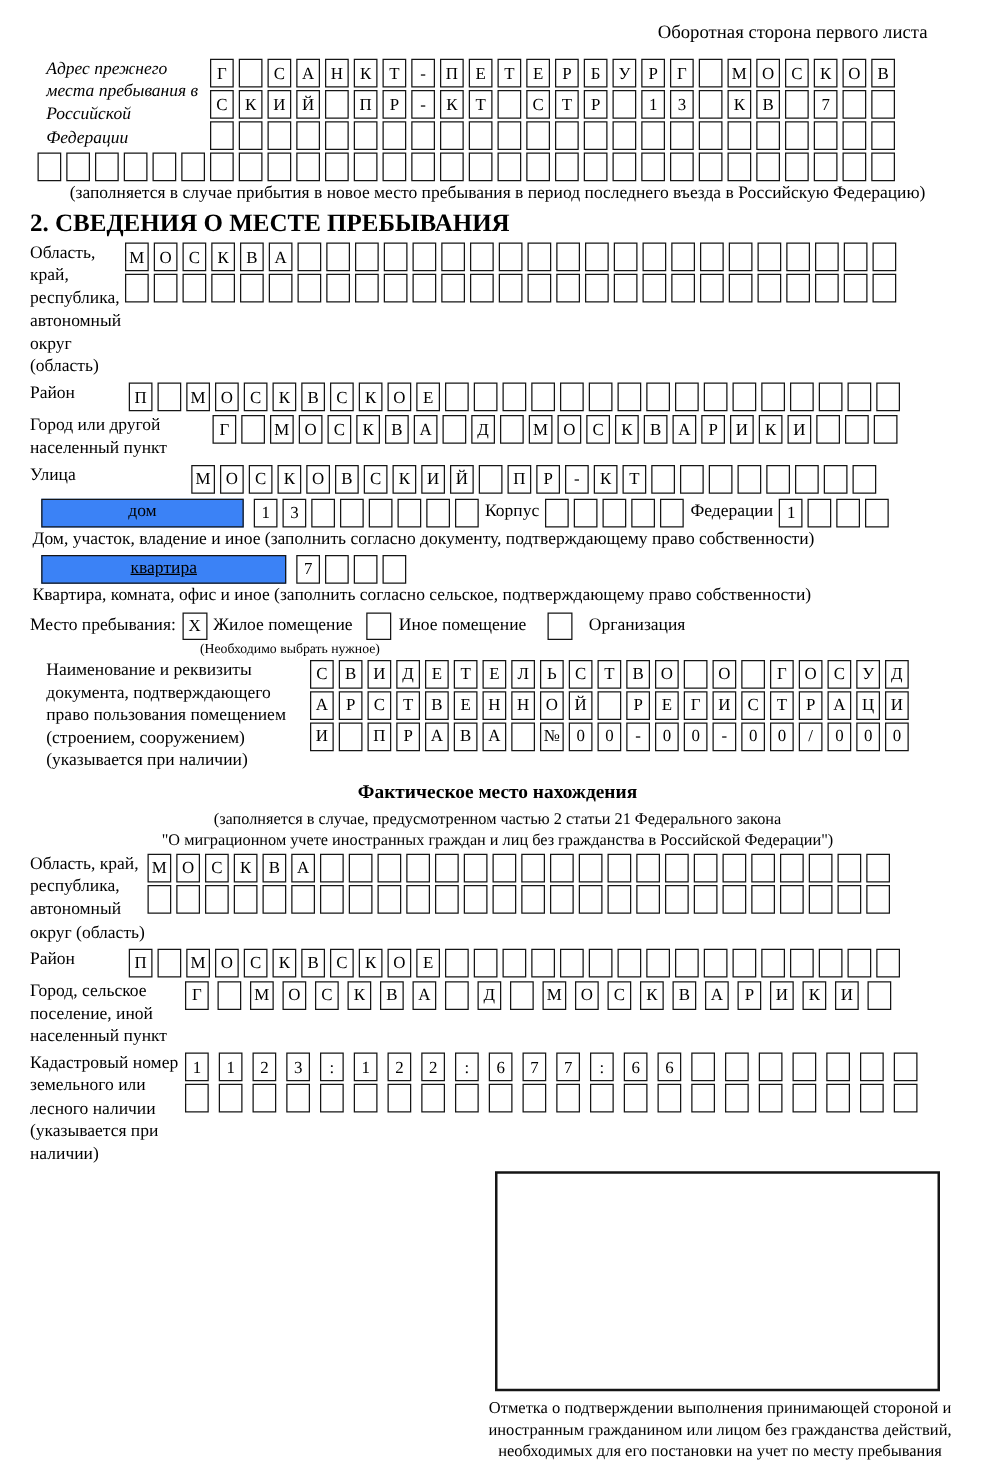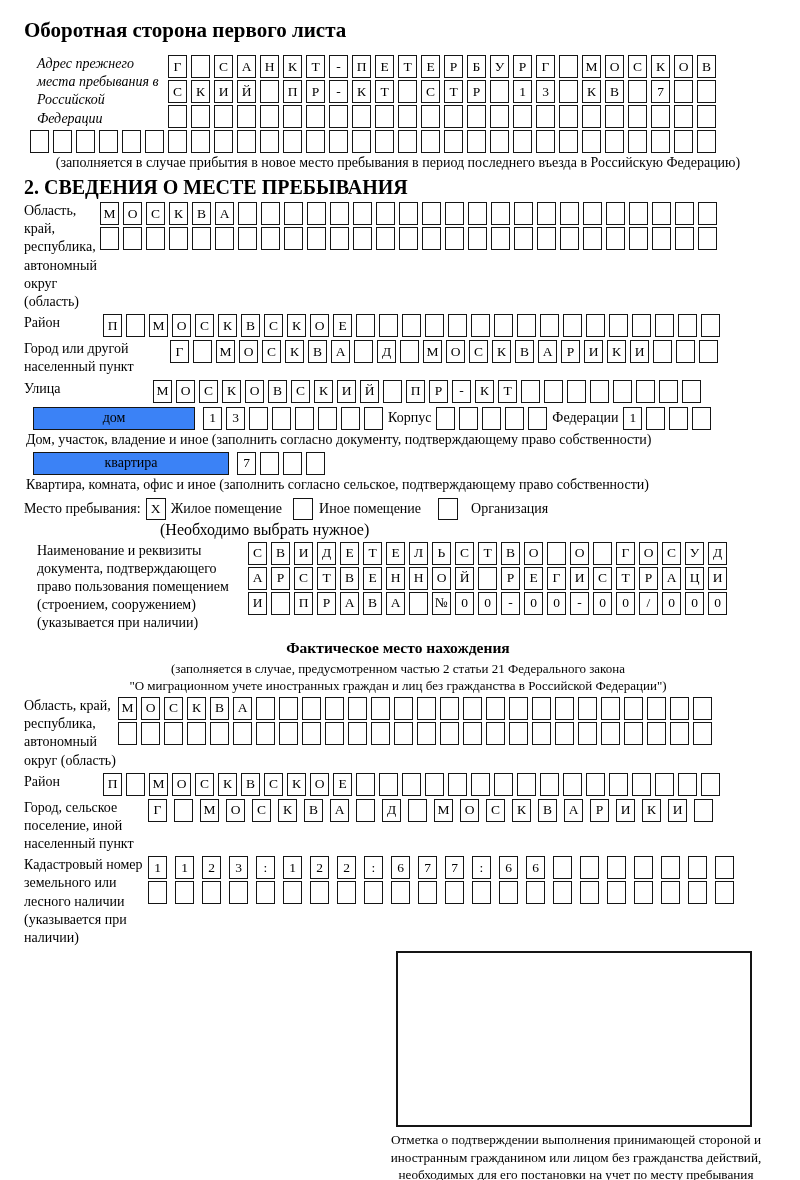--- a/index.html
+++ b/index.html
@@ -1,47 +1,47 @@
 <!DOCTYPE html>
 <html><head>
 <meta charset="utf-8">
 <style>
   html,body{margin:0;padding:0;background:#ffffff;}
   body{width:800px;height:1180px;overflow:hidden;
        font-family:"Liberation Serif","DejaVu Serif",serif;color:#000;}
   .page{width:800px;height:1180px;box-sizing:border-box;padding:18px 28px 0 24px;}
-  .side-note{text-align:left;font-size:21px;padding-right:30px;font-weight:bold;}
+  .side-note{text-align:right;font-size:15px;padding-right:30px;}
   .field{display:flex;align-items:flex-start;margin-top:3px;}
   .field.indent{margin-left:13px;}
   .label{font-size:14px;line-height:1.3;flex:none;}
   .lw131{width:131px;font-style:italic;} .lw76{width:76px;} .lw79{width:79px;} .lw146{width:146px;}
   .lw129{width:129px;} .lw211{width:211px;} .lw94{width:94px;} .lw124{width:124px;}
   .rows{display:flex;flex-direction:column;gap:2px;}
   .cells{display:flex;gap:4px;}
   .cells.g7{gap:7px;} .cells.g8{gap:8px;}
   .cell{flex:none;width:17px;height:21px;border:1.6px solid #151515;
         display:flex;align-items:center;justify-content:center;
         font-size:13.5px;background:#fff;}
   .full-row{margin:2px 0 0 6px;}
   .caption{font-size:14px;margin-top:2px;}
   .caption.center{text-align:center;}
   .caption.left{margin-left:2px;}
   .sec-title{font-weight:bold;font-size:20px;text-align:left;margin:5px 0 3px 0;}
   .inline-row{display:flex;align-items:center;margin:4px 0 0 9px;}
   .named-box{border:1.6px solid #151515;height:21px;display:flex;align-items:center;
              justify-content:center;font-size:14px;flex:none;background:#3b82f6;}
   .dom-box{width:160px;margin-right:8px;}
-  .kv-box{width:194px;margin-right:8px;}
+  .kv-box{width:194px;margin-right:8px;text-decoration:underline;}
   .inline-label{font-size:14px;margin:0 5px;}
   .mesto-row{display:flex;align-items:center;margin-top:5px;font-size:14px;}
   .checkbox{flex:none;width:18px;height:20px;border:1.6px solid #151515;
             display:inline-flex;align-items:center;justify-content:center;
             font-size:13.5px;background:#fff;}
   .cb1{margin:0 5px 0 5px;} .cb2{margin:0 6px 0 11px;} .cb3{margin:0 13px 0 17px;}
-  .mesto-note{font-size:16px;margin:1px 0 0 136px;}
+  .mesto-note{font-size:11px;margin:1px 0 0 136px;}
   .fact-head{font-weight:bold;font-size:15.5px;text-align:center;margin:7px 0 4px 0;}
   .fact-cap{font-size:13px;text-align:center;line-height:1.25;}
   .stamp-box{width:352px;height:172px;border:2px solid #151515;margin:4px 0 0 372px;background:#fff;}
   .stamp-caption{width:400px;margin:4px 0 0 352px;text-align:center;
                  font-size:13.2px;line-height:1.32;}
 </style>
 </head>
 <body>
 
 <div class="page">

